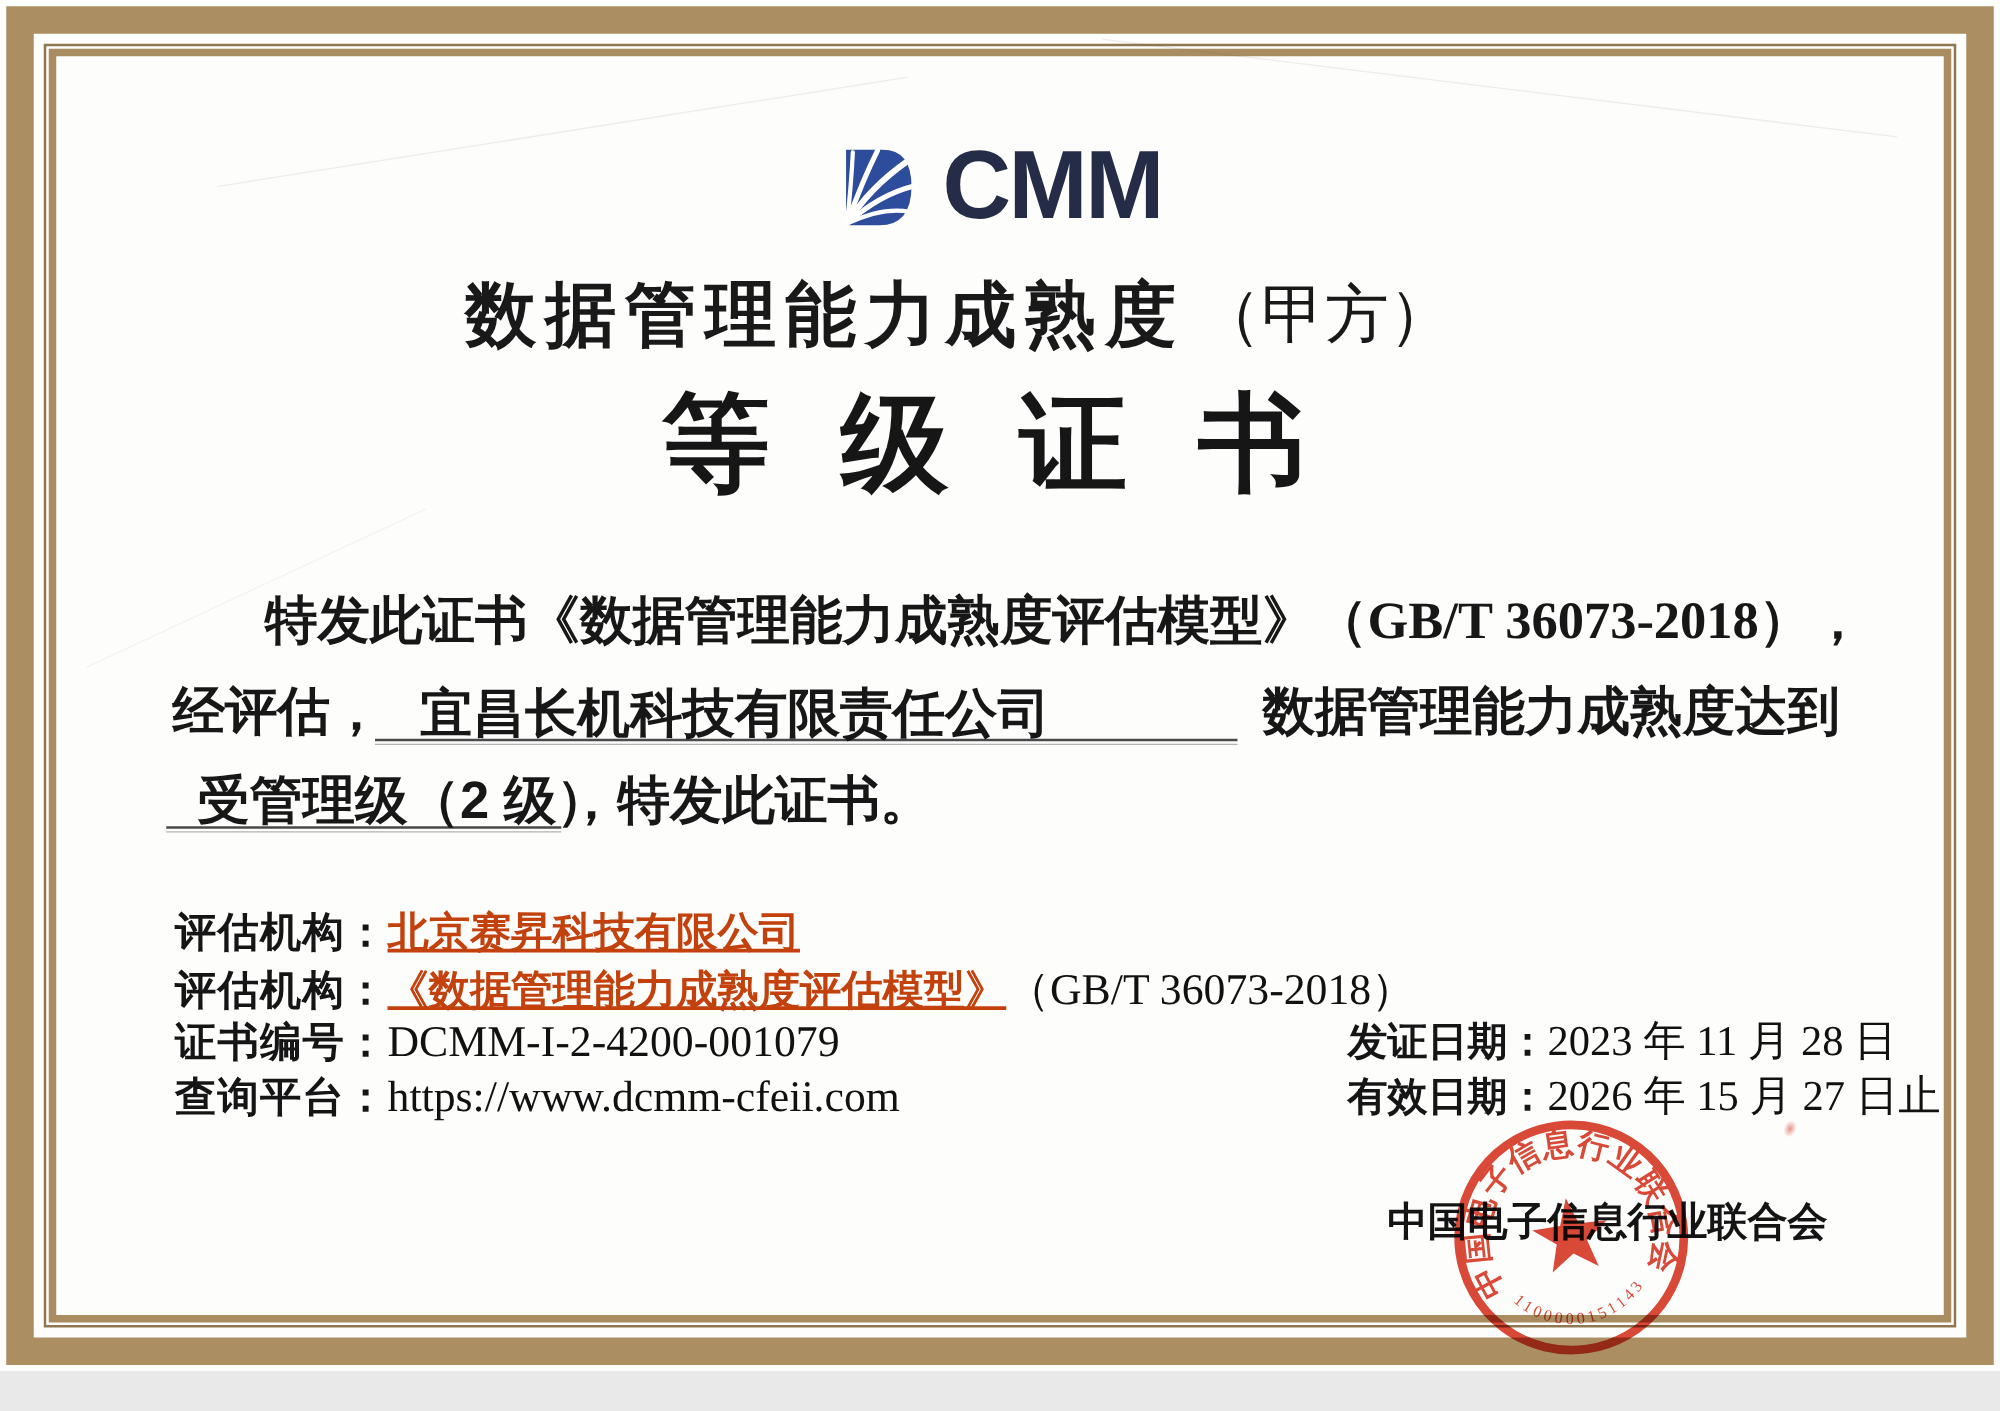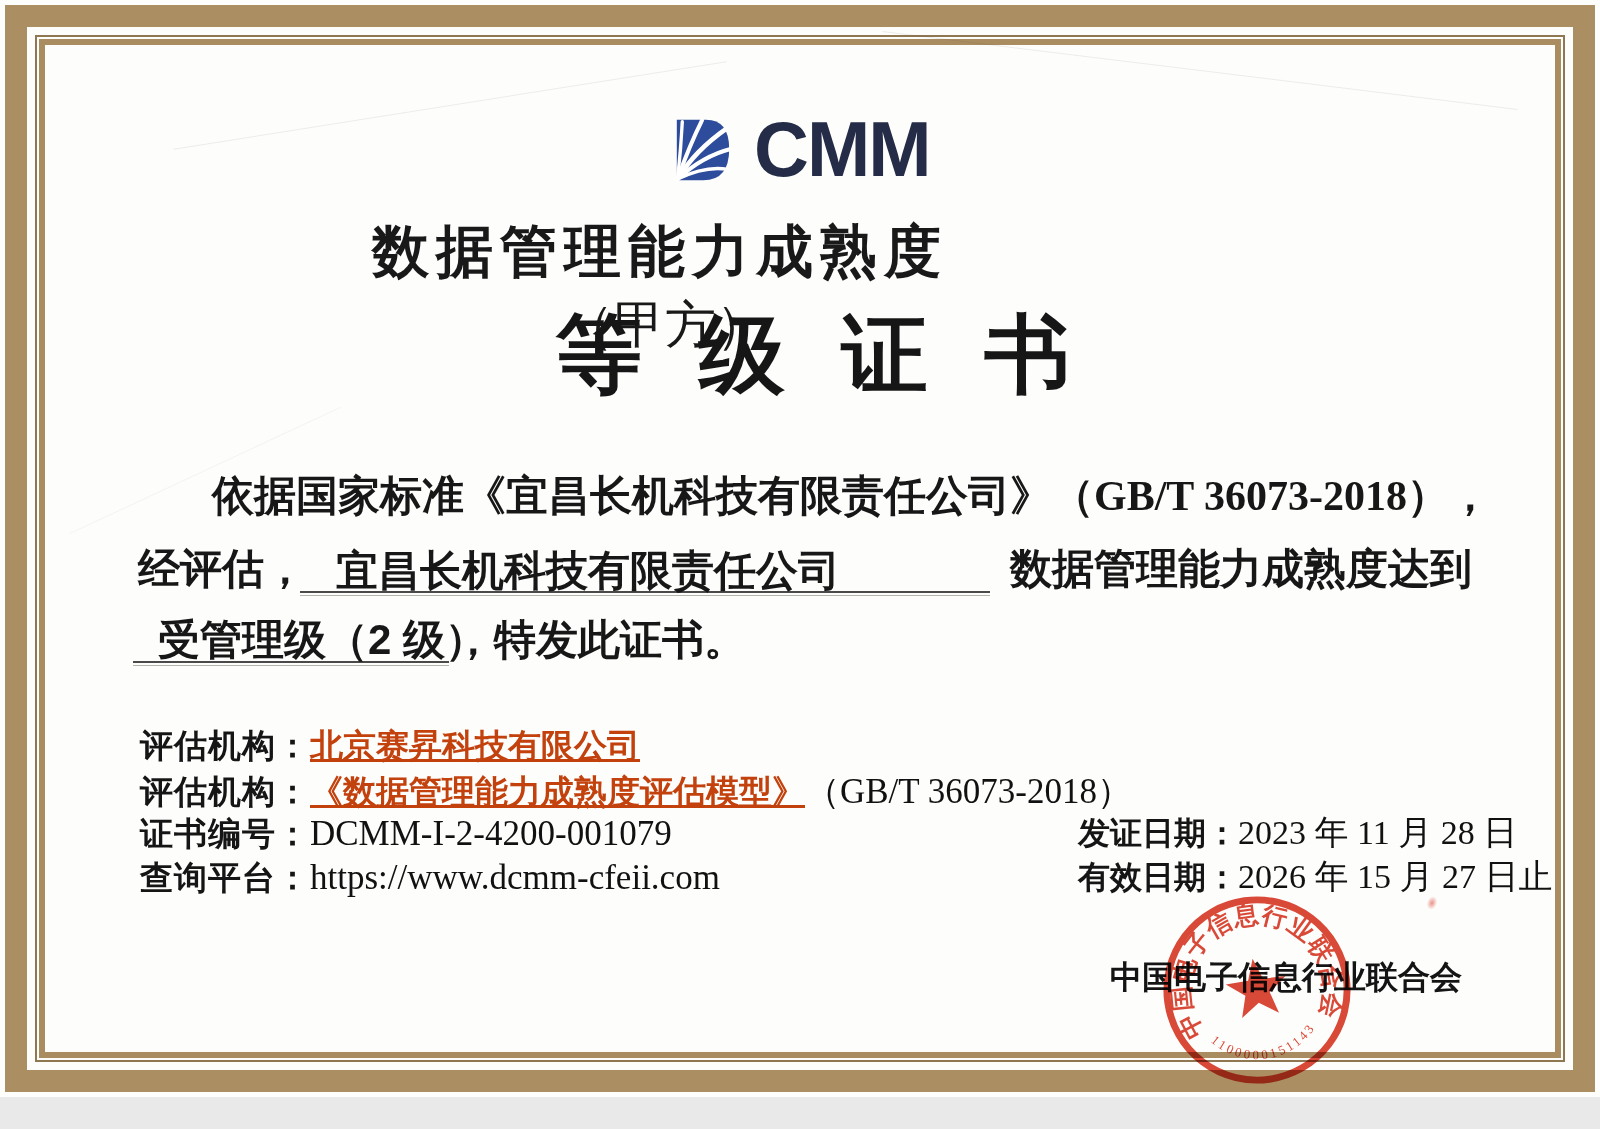--- a/index.html
+++ b/index.html
@@ -24,30 +24,30 @@
 
   
   .logo { position:absolute; left:650px; top:114px; height:70px; display:flex; align-items:center; }
   .logo svg { width:104px; height:68px; display:block; }
   .logo-text {
     font-size:76px; font-weight:bold; letter-spacing:-2px; line-height:68px;
     color:#252c47; font-family:"Liberation Sans", sans-serif; transform:scaleY(1.02);
   }
 
   
-  .title-line { position:absolute; left:372px; top:214px; display:flex; align-items:center; white-space:nowrap;flex-direction:column; }
+  .title-line { position:absolute; left:372px; top:214px; display:flex; align-items:center; white-space:nowrap; }
   .title-main {
     font-family:"Liberation Serif", serif; font-weight:bold; font-size:57px;
     letter-spacing:7px; color:#191919;
   }
   .title-suffix {
     font-family:"Liberation Serif", serif; font-size:51px; color:#191919; margin-left:10px;
   }
   .cert-title {
-    position:absolute; left:556px; top:297px; white-space:nowrap;
+    position:absolute; left:530px; top:297px; white-space:nowrap;
     font-family:"Liberation Serif", serif; font-weight:bold; font-size:86px;
     letter-spacing:0.66em; color:#161616;
   }
 
   
   .bodyline { position:absolute; white-space:nowrap; font-weight:700; font-size:42px; color:#171717; }
   .latin-serif { font-family:"Liberation Serif", serif; font-weight:600; }
   .bl1 { left:212px; top:468px; }
   .bl2-prefix { left:138px; top:541px; }
   .company    { left:336px; top:543px; }
@@ -117,21 +117,21 @@
     <div class="logo-text">CMM</div>
   </div>
 
   <div class="title-line">
     <span class="title-main">数据管理能力成熟度</span>
     <span class="title-suffix">（甲方）</span>
   </div>
   <div class="cert-title">等级证书</div>
 
   <div class="bodyline bl1">
-    <span>依据国家标准《宜昌长机科技有限责任公司》</span><span class="latin-serif">（GB/T 36073-2018）</span><span>，</span>
+    <span>特发此证书《数据管理能力成熟度评估模型》</span><span class="latin-serif">（GB/T 36073-2018）</span><span>，</span>
   </div>
 
   <div class="bodyline bl2-prefix">经评估，</div>
   <div class="underline ul-company"></div>
   <div class="bodyline company">宜昌长机科技有限责任公司</div>
   <div class="bodyline bl2-suffix">数据管理能力成熟度达到</div>
 
   <div class="underline ul-level"></div>
   <div class="bodyline bl3">受管理级（2 级）</div>
   <div class="bodyline bl3-tail">，特发此证书。</div>

